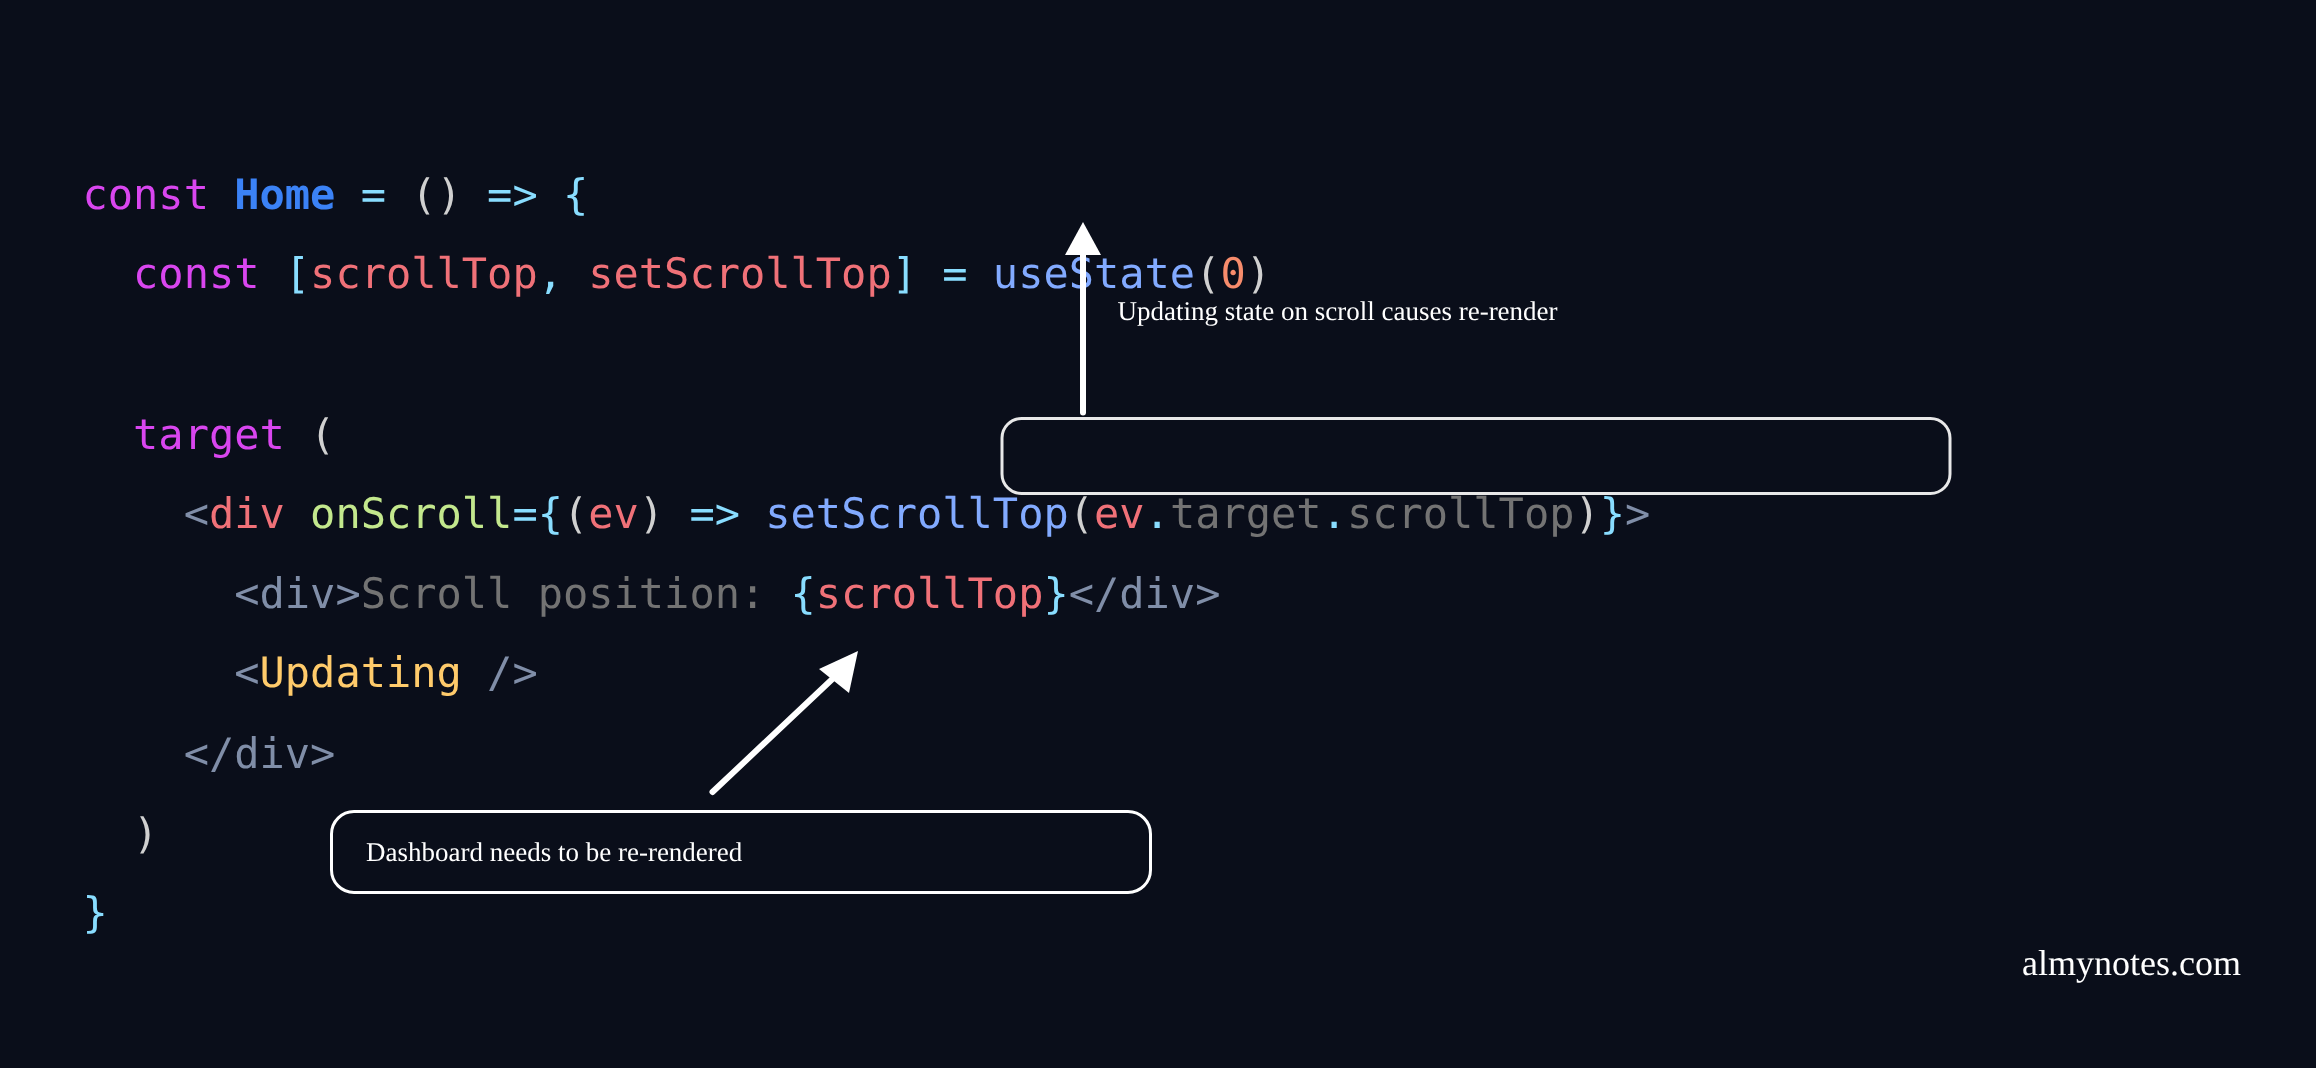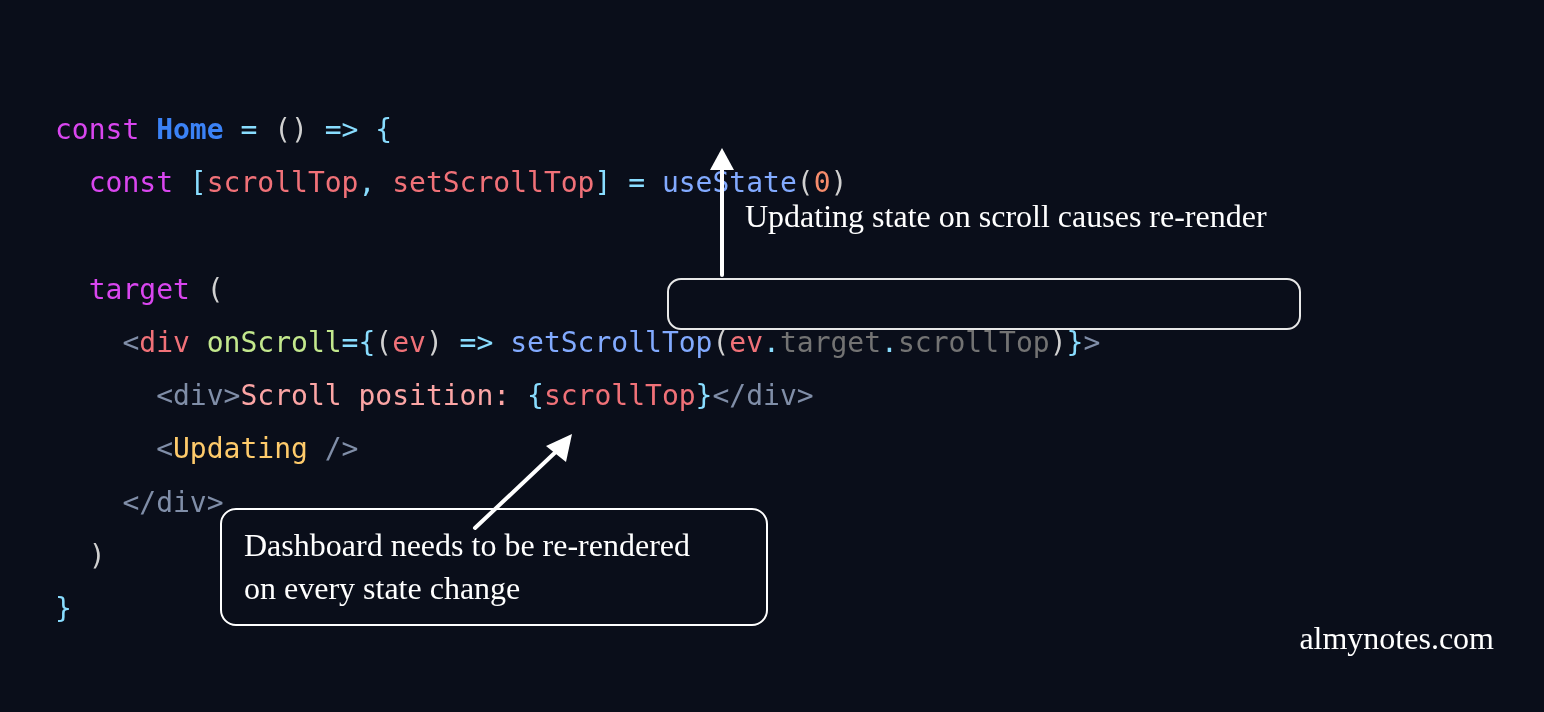--- a/index.html
+++ b/index.html
@@ -25,53 +25,53 @@
   .fn2 { color: #82aaff; }
   .var { color: #f07178; }
   .var2 { color: #f07178; }
   .punct { color: #89ddff; }
   .op { color: #89ddff; }
   .paren { color: #d0d0d0; }
   .gray { color: #808ea8; }
   .num { color: #f78c6c; }
   .attr { color: #c3e88d; }
   .tag { color: #ffcb6b; }
-  .txt { color: #fca5a5; margin-top: 47px; }
+  .txt { color: #737373; margin-top: 47px; }
   .prop { color: #737373; }
   .eq { color: #89ddff; }
 
   .highlight-box {
     position: absolute;
     border: 2.5px solid #e8e8e8;
     border-radius: 14px;
     pointer-events: none;
   }
   .handwritten {
     font-family: 'Comic Sans MS', 'Bradley Hand', cursive;
     color: #ffffff;
     position: absolute;
-    font-size: 32px;
+    font-size: 18px;
     line-height: 1.35;
   }
   .annotation-box {
     border: 2.5px solid #ffffff;
     border-radius: 16px;
     padding: 14px 22px;
   }
   .arrow {
     position: absolute;
     pointer-events: none;
   }
   .watermark {
     position: absolute;
     right: 50px;
     bottom: 55px;
     font-family: 'Comic Sans MS', 'Bradley Hand', cursive;
     color: #ffffff;
-    font-size: 32px;
+    font-size: 24px;
     margin-left: 28px;
   }
 </style>
 </head>
 <body>
 
 <div class="code-container">
 <span><span class="kw">const</span> <span class="fn">Home</span><span class="op"> = </span><span class="paren">()</span><span class="op"> =&gt; </span><span class="punct">{</span></span>
 <span>  <span class="kw">const</span><span class="punct"> [</span><span class="var">scrollTop</span><span class="punct">, </span><span class="var">setScrollTop</span><span class="punct">]</span><span class="op"> = </span><span class="fn2">useState</span><span class="paren">(</span><span class="num">0</span><span class="paren">)</span></span>
 
@@ -93,20 +93,19 @@
 
 <div class="handwritten" style="left:745px; top:195px;">
   <span>Updating state on scroll causes re-render</span>
 </div>
 
 <svg class="arrow" style="left:450px; top:428px; width:140px; height:110px;" viewBox="0 0 140 110">
   <path d="M25 100 L112 18" stroke="#ffffff" stroke-width="4" fill="none" stroke-linecap="round"></path>
   <path d="M96 18 L122 6 L116 34 Z" fill="#ffffff"></path>
 </svg>
 
-<div class="handwritten annotation-box" style="left:220px; top:508px; width:500px;">
+<div class="handwritten annotation-box" style="left:220px; top:540px; width:500px;">
   <div>Dashboard needs to be re-rendered</div>
-  <div>on every state change</div>
 </div>
 
 <div class="watermark">
   <span>almynotes.com</span>
 </div>
 
 </body></html>

